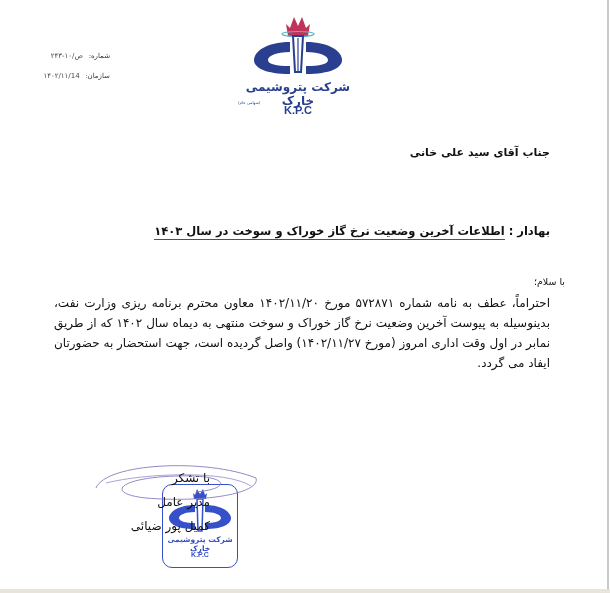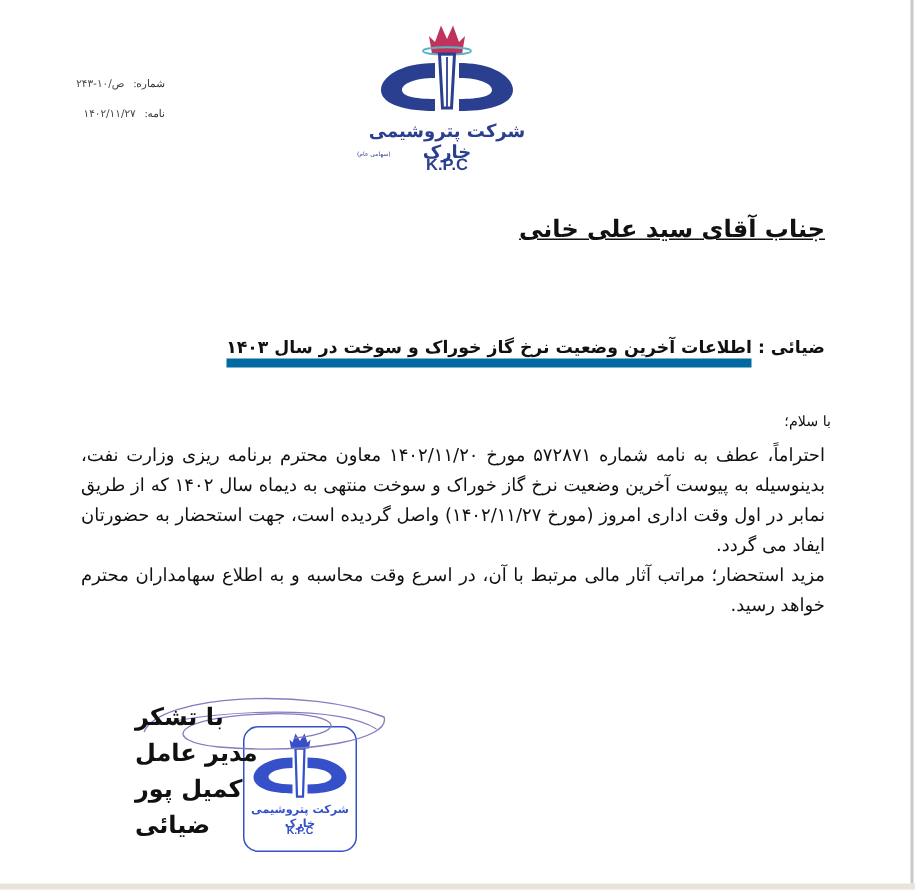--- a/index.html
+++ b/index.html
@@ -88,48 +88,47 @@
 
     
     .addressee {
       position: absolute;
       right: 57px;
       top: 142px;
       width: 320px;
       direction: rtl;
       text-align: right;
       font-weight: bold;
-      font-size: 16px;
+      font-size: 11px;
       line-height: 22px;
       color: #111;
-      text-decoration: underline;
     }
 
     
     .subject {
       position: absolute;
       right: 57px;
       top: 224px;
       direction: rtl;
       text-align: right;
       font-weight: bold;
       font-size: 11.5px;
       color: #111;
       white-space: nowrap;
     }
     .subject-label { }
     .subject-text {
-      border-bottom: 6px solid #0369a1;
+      border-bottom: 1px solid #0369a1;
       padding-bottom: 1px;
     }
 
     
     .greeting {
       position: absolute;
-      right: 53px;
+      right: 42px;
       top: 276px;
       direction: rtl;
       font-size: 9.5px;
       color: #111;
     }
     .body-text {
       position: absolute;
       right: 57px;
       top: 293px;
       width: 496px;
@@ -142,23 +141,23 @@
     }
     .body-text p { margin: 0; }
 
     
     .signature {
       position: absolute;
       left: 90px;
       top: 466px;
       width: 120px;
       direction: rtl;
-      text-align: left;
-      font-weight: bold;
-      font-size: 16px;
+      text-align: right;
+      font-weight: normal;
+      font-size: 12px;
       line-height: 24px;
       color: #111;
       z-index: 3;
     }
     .sig-scribble {
       position: absolute;
       left: 86px;
       top: 458px;
       width: 180px;
       height: 60px;
@@ -200,22 +199,22 @@
 <body>
 
 <div class="page">
 
   <div class="ref-block">
     <div class="ref-row">
       <span class="ref-label">شماره:</span>
       <span class="ref-value">۲۴۳-۱۰/ص</span>
     </div>
     <div class="ref-row">
-      <span class="ref-label">نامه:</span>
-      <span class="ref-value">۱۴۰۲/۱۱/۲۷</span>
+      <span class="ref-label">سازمان:</span>
+      <span class="ref-value">۱۴۰۲/۱۱/14</span>
     </div>
   </div>
 
   <div class="logo">
     <svg width="120" height="66" viewBox="0 0 120 66" style="position:absolute;left:0;top:0;">
 
       <path d="M56 3 L52 14 L48 10 L50 22 L70 22 L72 10 L68 14 L64 3 L60 12 Z" fill="#c0335a"></path>
 
       <ellipse cx="60" cy="20" rx="16" ry="2.5" fill="none" stroke="#5ab4c8" stroke-width="1.2"></ellipse>
 
@@ -229,28 +228,27 @@
     <div class="logo-name">شرکت پتروشیمی خارک</div>
     <div class="logo-sub">(سهامی عام)</div>
     <div class="logo-kpc">K.P.C</div>
   </div>
 
   <div class="addressee">
     <div>جناب آقای سید علی خانی</div>
   </div>
 
   <div class="subject">
-    <span class="subject-label">ضیائی :</span>
+    <span class="subject-label">بهادار :</span>
     <span class="subject-text">اطلاعات آخرین وضعیت نرخ گاز خوراک و سوخت در سال ۱۴۰۳</span>
   </div>
 
   <div class="greeting">با سلام؛</div>
   <div class="body-text">
     <p>احتراماً، عطف به نامه شماره ۵۷۲۸۷۱ مورخ ۱۴۰۲/۱۱/۲۰ معاون محترم برنامه ریزی وزارت نفت، بدینوسیله به پیوست آخرین وضعیت نرخ گاز خوراک و سوخت منتهی به دیماه سال ۱۴۰۲ که از طریق نمابر در اول وقت اداری امروز (مورخ ۱۴۰۲/۱۱/۲۷) واصل گردیده است، جهت استحضار به حضورتان ایفاد می گردد.</p>
-    <p>مزید استحضار؛ مراتب آثار مالی مرتبط با آن، در اسرع وقت محاسبه و به اطلاع سهامداران محترم خواهد رسید.</p>
   </div>
 
   <div class="stamp">
     <svg width="74" height="50" viewBox="0 0 74 50" style="position:absolute;left:0;top:0;">
       <path d="M34 4 L32 10 L30 8 L31 14 L43 14 L44 8 L42 10 L40 4 L37 9 Z" fill="#3550c8"></path>
       <path d="M34 14 L40 14 L39 46 L35 46 Z" fill="none" stroke="#3550c8" stroke-width="1.5"></path>
       <path d="M32 20 C 14 20, 6 28, 6 33 C 6 39, 14 44, 32 44 L32 38 C 22 38, 16 36, 16 33 C 16 30, 22 27, 32 27 Z" fill="#3550c8"></path>
       <path d="M42 20 C 60 20, 68 28, 68 33 C 68 39, 60 44, 42 44 L42 38 C 52 38, 58 36, 58 33 C 58 30, 52 27, 42 27 Z" fill="#3550c8"></path>
     </svg>
     <div class="stamp-name">شرکت پتروشیمی خارک</div>

